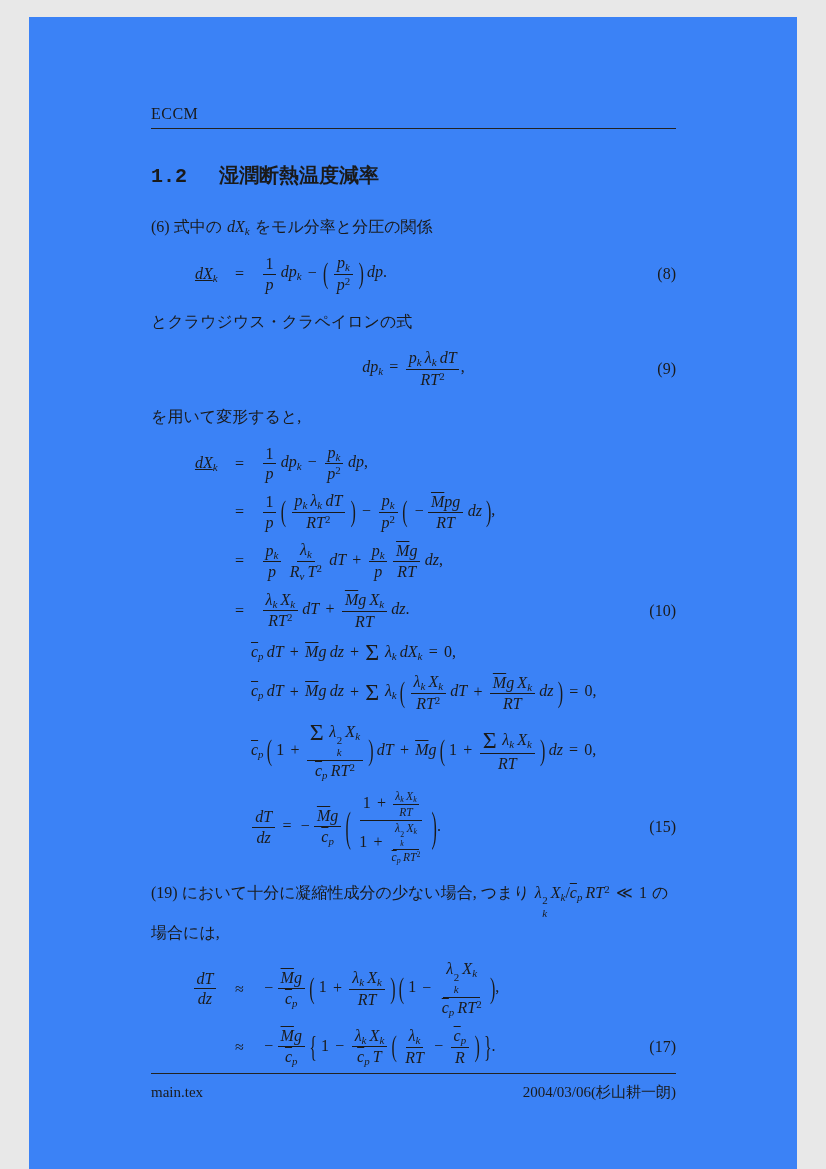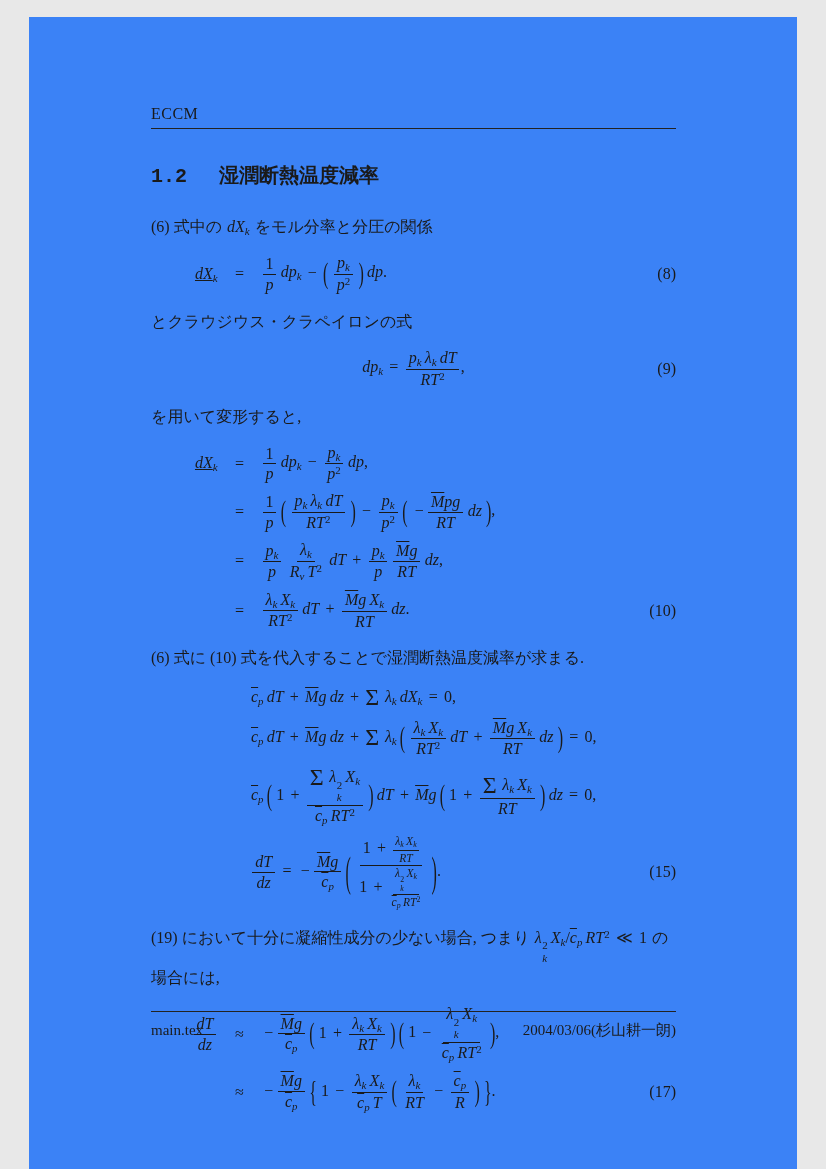--- a/index.html
+++ b/index.html
@@ -74,21 +74,21 @@
     font-size:0.68em;line-height:1.15;vertical-align:-0.6em;margin-left:0.04em;
   }
   .par{display:inline-flex;align-items:center;vertical-align:middle;}
   .pd{display:inline-block;font-style:normal;line-height:1;}
   .pbody{display:inline-block;padding:0 0.06em;}
   .sum{font-style:normal;font-size:1.5em;line-height:0.9;vertical-align:-0.12em;margin-right:0.1em;}
   .imath{padding:0 1px;}
 
   
   .footer{
-    position:absolute;left:122px;right:121px;top:994px;
+    position:absolute;left:122px;right:121px;top:1056px;
     border-top:1.5px solid #222;
     padding-top:9px;
     display:flex;justify-content:space-between;align-items:baseline;
     font-size:15px;
   }
 </style>
 </head>
 <body>
 
 <div class="page">
@@ -194,21 +194,20 @@
             <span class="rhs math"><span class="frac">
                 <span class="fn"><span class="mi">λ</span><sub class="msub"><span class="mi">k</span></sub><span class="msp"></span><span class="mi">X</span><sub class="msub"><span class="mi">k</span></sub></span>
                 <span class="fd"><span class="mi">R</span><span class="mi">T</span><sup class="msup"><span class="mn">2</span></sup></span>
               </span><span class="msp"></span><span class="mi">d</span><span class="mi">T</span><span class="msp"></span><span class="mo bin">+</span><span class="msp"></span><span class="frac">
                 <span class="fn"><span class="bar"><span class="mi">M</span></span><span class="mi">g</span><span class="msp"></span><span class="mi">X</span><sub class="msub"><span class="mi">k</span></sub></span>
                 <span class="fd"><span class="mi">R</span><span class="mi">T</span></span>
               </span><span class="msp"></span><span class="mi">d</span><span class="mi">z</span><span class="mo">.</span></span>
             <span class="eqnum">(10)</span>
           </div>
         </div>
-        <p class="para"><span>(6) 式に (10) 式を代入することで湿潤断熱温度減率が求まる.</span></p>
         <div class="eqblock eq-left">
           <div class="eqrow">
             <span class="full math"><span class="bar"><span class="mi">c</span></span><sub class="msub"><span class="mi">p</span></sub><span class="msp"></span><span class="mi">d</span><span class="mi">T</span><span class="msp"></span><span class="mo bin">+</span><span class="msp"></span><span class="bar"><span class="mi">M</span></span><span class="mi">g</span><span class="msp"></span><span class="mi">d</span><span class="mi">z</span><span class="msp"></span><span class="mo bin">+</span><span class="msp"></span><span class="sum">Σ</span><span class="msp"></span><span class="mi">λ</span><sub class="msub"><span class="mi">k</span></sub><span class="msp"></span><span class="mi">d</span><span class="mi">X</span><sub class="msub"><span class="mi">k</span></sub><span class="msp"></span><span class="mo bin">=</span><span class="msp"></span><span class="mn">0</span><span class="mo">,</span></span>
           </div>
           <div class="eqrow">
             <span class="full math"><span class="bar"><span class="mi">c</span></span><sub class="msub"><span class="mi">p</span></sub><span class="msp"></span><span class="mi">d</span><span class="mi">T</span><span class="msp"></span><span class="mo bin">+</span><span class="msp"></span><span class="bar"><span class="mi">M</span></span><span class="mi">g</span><span class="msp"></span><span class="mi">d</span><span class="mi">z</span><span class="msp"></span><span class="mo bin">+</span><span class="msp"></span><span class="sum">Σ</span><span class="msp"></span><span class="mi">λ</span><sub class="msub"><span class="mi">k</span></sub><span class="msp"></span><span class="par">
                 <span class="pd" style="transform:scaleY(1.8)">(</span>
                 <span class="pbody"><span class="msp"></span><span class="frac">
                     <span class="fn"><span class="mi">λ</span><sub class="msub"><span class="mi">k</span></sub><span class="msp"></span><span class="mi">X</span><sub class="msub"><span class="mi">k</span></sub></span>
                     <span class="fd"><span class="mi">R</span><span class="mi">T</span><sup class="msup"><span class="mn">2</span></sup></span>

